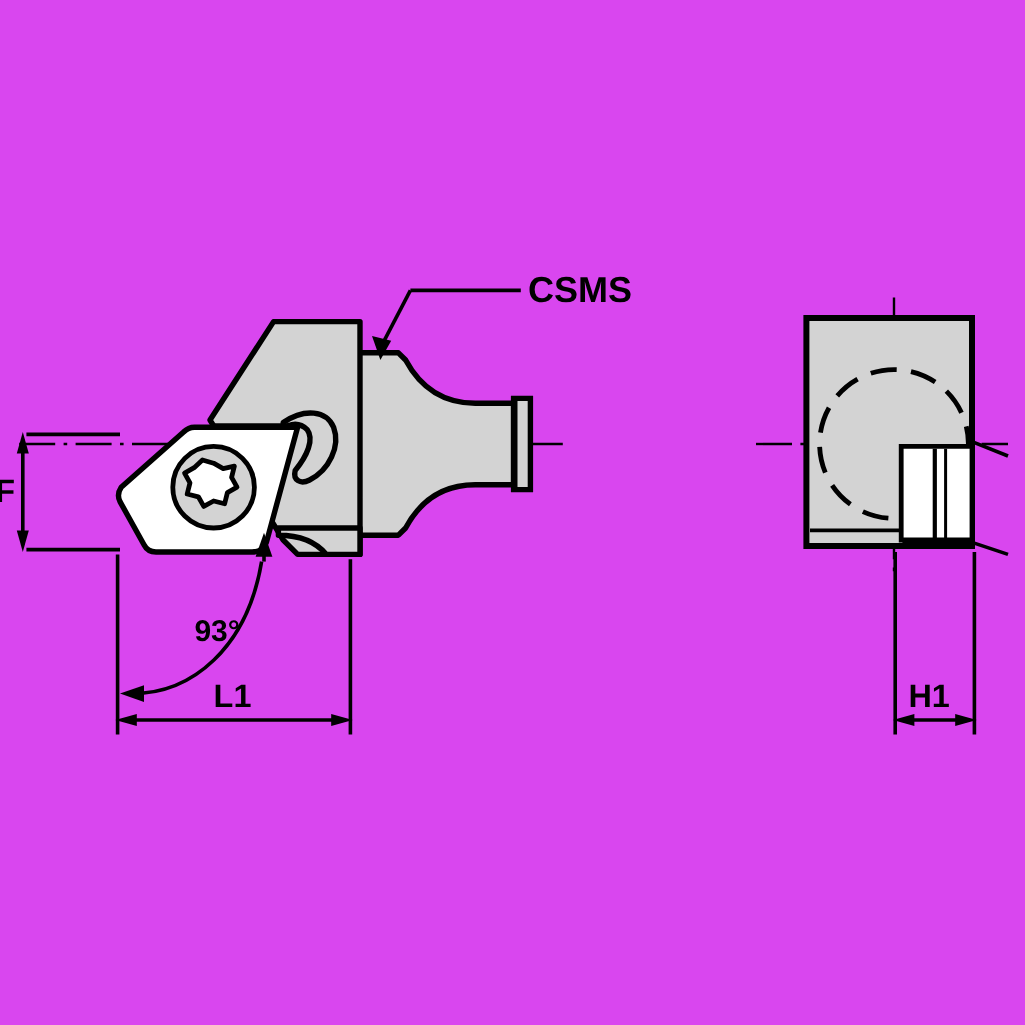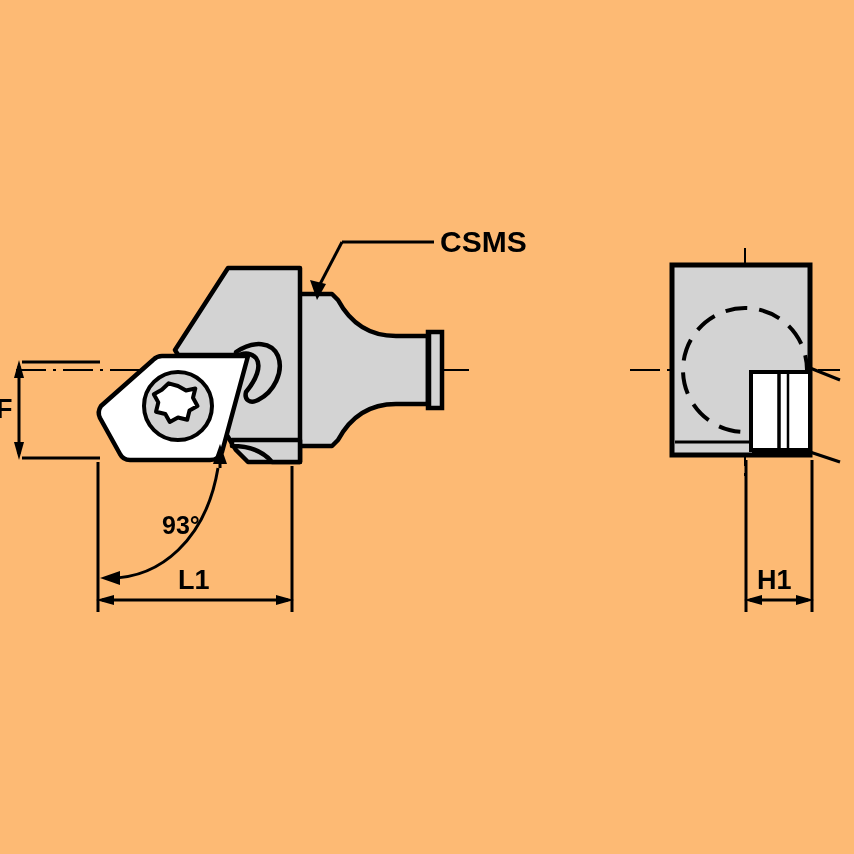--- a/index.html
+++ b/index.html
@@ -10,21 +10,21 @@
   body {
     width: 854px;
     height: 854px;
     font-family: "Liberation Sans", sans-serif;
     overflow: hidden;
   }
   #drawing-root {
     position: relative;
     width: 854px;
     height: 854px;
-    background: #fdba74;
+    background: #d946ef;
   }
   svg#technical-drawing {
     display: block;
     width: 854px;
     height: 854px;
   }
   text {
     font-family: "Liberation Sans", sans-serif;
     font-weight: bold;
     fill: #000000;

